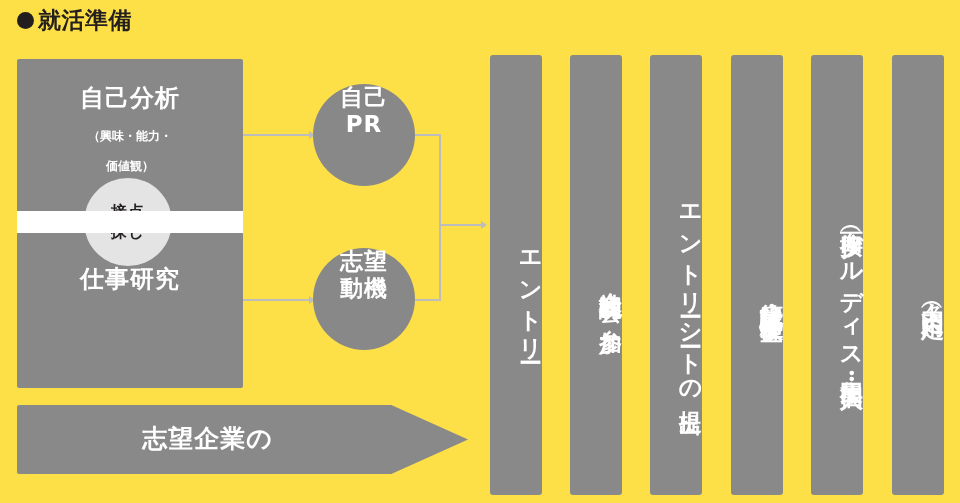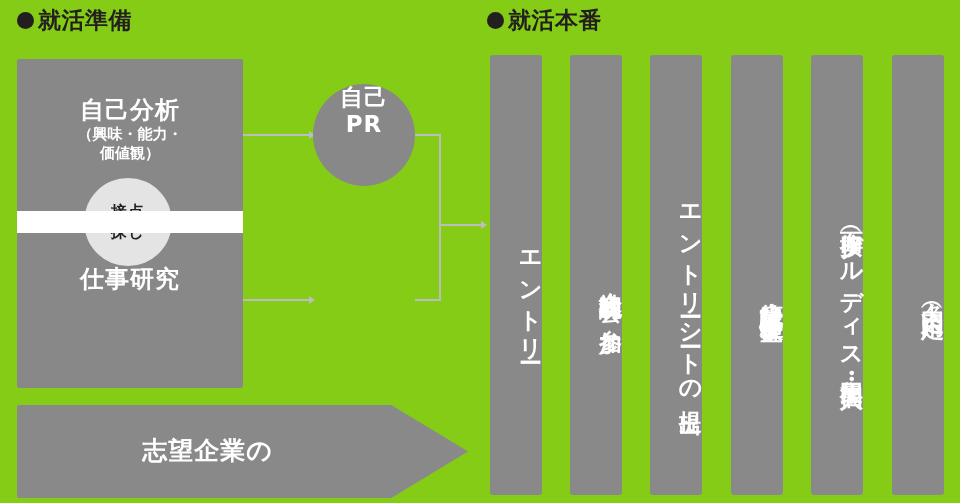--- a/index.html
+++ b/index.html
@@ -9,21 +9,21 @@
     background: #ffffff;
   }
   body {
     font-family: "DejaVu Sans", "Liberation Sans", sans-serif;
     -webkit-font-smoothing: antialiased;
   }
   #canvas {
     position: relative;
     width: 960px;
     height: 503px;
-    background: #84cc16;
+    background: #fde047;
     overflow: hidden;
   }
 
   
   .section-header {
     position: absolute;
     display: flex;
     align-items: center;
     color: #231f1f;
     font-size: 23px;
@@ -61,25 +61,25 @@
   #box-self { top: 59px; height: 176px; padding-bottom: 20px; }
   #box-work { top: 233px; height: 155px; padding-top: 8px; justify-content: flex-start; }
   #box-work .box-inner { margin-top: 24px; }
   .box-title {
     font-size: 24px;
     font-weight: bold;
     line-height: 1.18;
     letter-spacing: 1px;
   }
   .box-sub {
-    font-size: 15px;
+    font-size: 12px;
     font-weight: bold;
     line-height: 1.22;
     letter-spacing: 0px;
-    margin-top: 1px;
+    margin-top: 16px;
   }
   #box-self .box-inner { margin-top: -16px; }
 
   
   #circle-contact {
     position: absolute;
     left: 84px;
     top: 178px;
     width: 88px;
     height: 88px;
@@ -163,21 +163,21 @@
     box-sizing: border-box;
     line-height: 1.02;
   }
 
   
   #list-banner {
     position: absolute;
     left: 17px;
     top: 405px;
     width: 451px;
-    height: 93px;
+    height: 69px;
     background: #898989;
     clip-path: polygon(0 0, 83% 0, 100% 50%, 83% 100%, 0 100%);
     display: flex;
     align-items: center;
     justify-content: center;
     text-align: center;
     color: #ffffff;
     font-size: 25px;
     font-weight: bold;
     line-height: 1.22;
@@ -188,24 +188,20 @@
   }
 </style>
 </head>
 <body>
 
 <div id="canvas">
 
   <div class="section-header" id="hdr-prep">
     <span class="header-bullet"></span>
     <span>就活準備</span>
-  </div>
-  <div class="section-header" id="hdr-main">
-    <span class="header-bullet"></span>
-    <span>就活本番</span>
   </div>
 
   <div class="prep-box" id="box-self">
     <div class="box-inner">
       <div class="box-title">自己分析</div>
       <div class="box-sub">（興味・能力・</div>
       <div class="box-sub">価値観）</div>
     </div>
   </div>
 
@@ -226,20 +222,26 @@
   <div class="conn-line h-line" style="left:243px; top:134px; width:68px;"></div>
   <div class="arrow-head" style="left:309px; top:131px;"></div>
 
   <div class="conn-line h-line" style="left:243px; top:299px; width:68px;"></div>
   <div class="arrow-head" style="left:309px; top:296px;"></div>
 
   <div class="mid-circle" id="mc-0">
     <div>
       <span>自己</span><br>
       <span>PR</span>
+    </div>
+  </div>
+  <div class="mid-circle" id="mc-2">
+    <div>
+      <span>志望</span><br>
+      <span>動機</span>
     </div>
   </div>
 
   <div class="conn-line h-line" style="left:415px; top:134px; width:26px;"></div>
   <div class="conn-line h-line" style="left:415px; top:299px; width:26px;"></div>
   <div class="conn-line v-line" style="left:439px; top:134px; height:167px;"></div>
   <div class="conn-line h-line" style="left:439px; top:224px; width:44px;"></div>
   <div class="arrow-head" style="left:481px; top:221px;"></div>
 
   <div class="stage-bar" style="left:490px;">エントリー</div>

